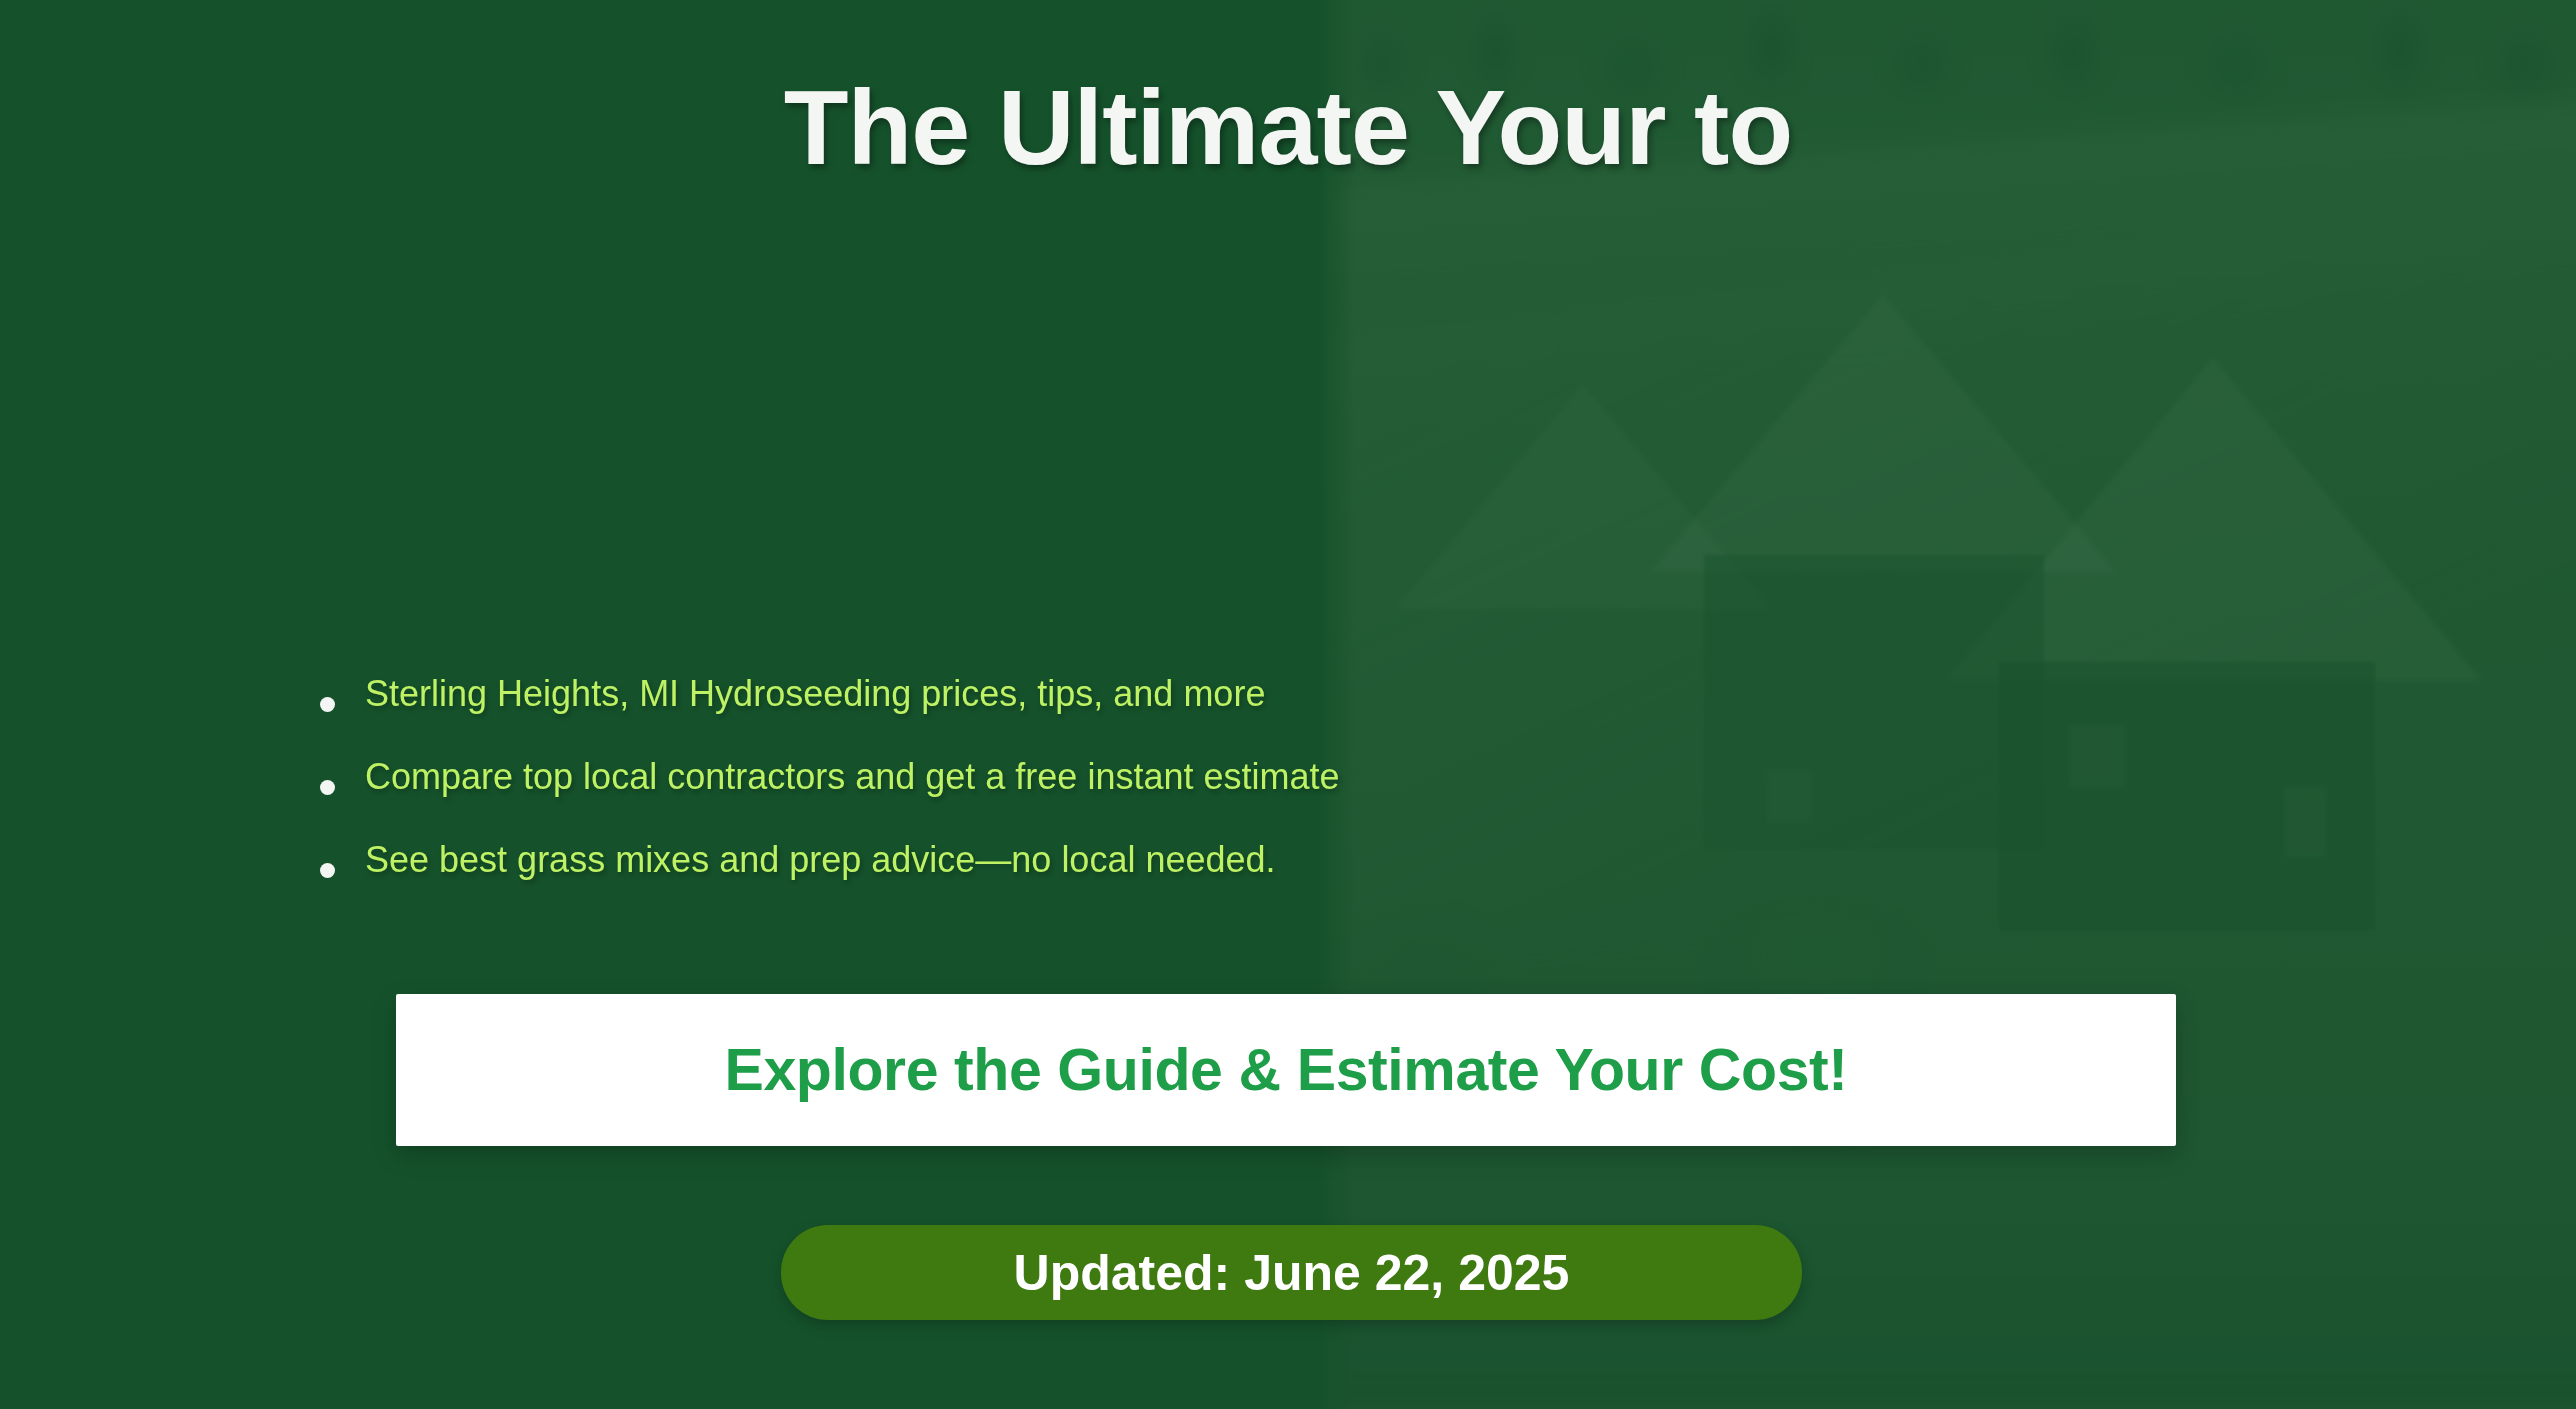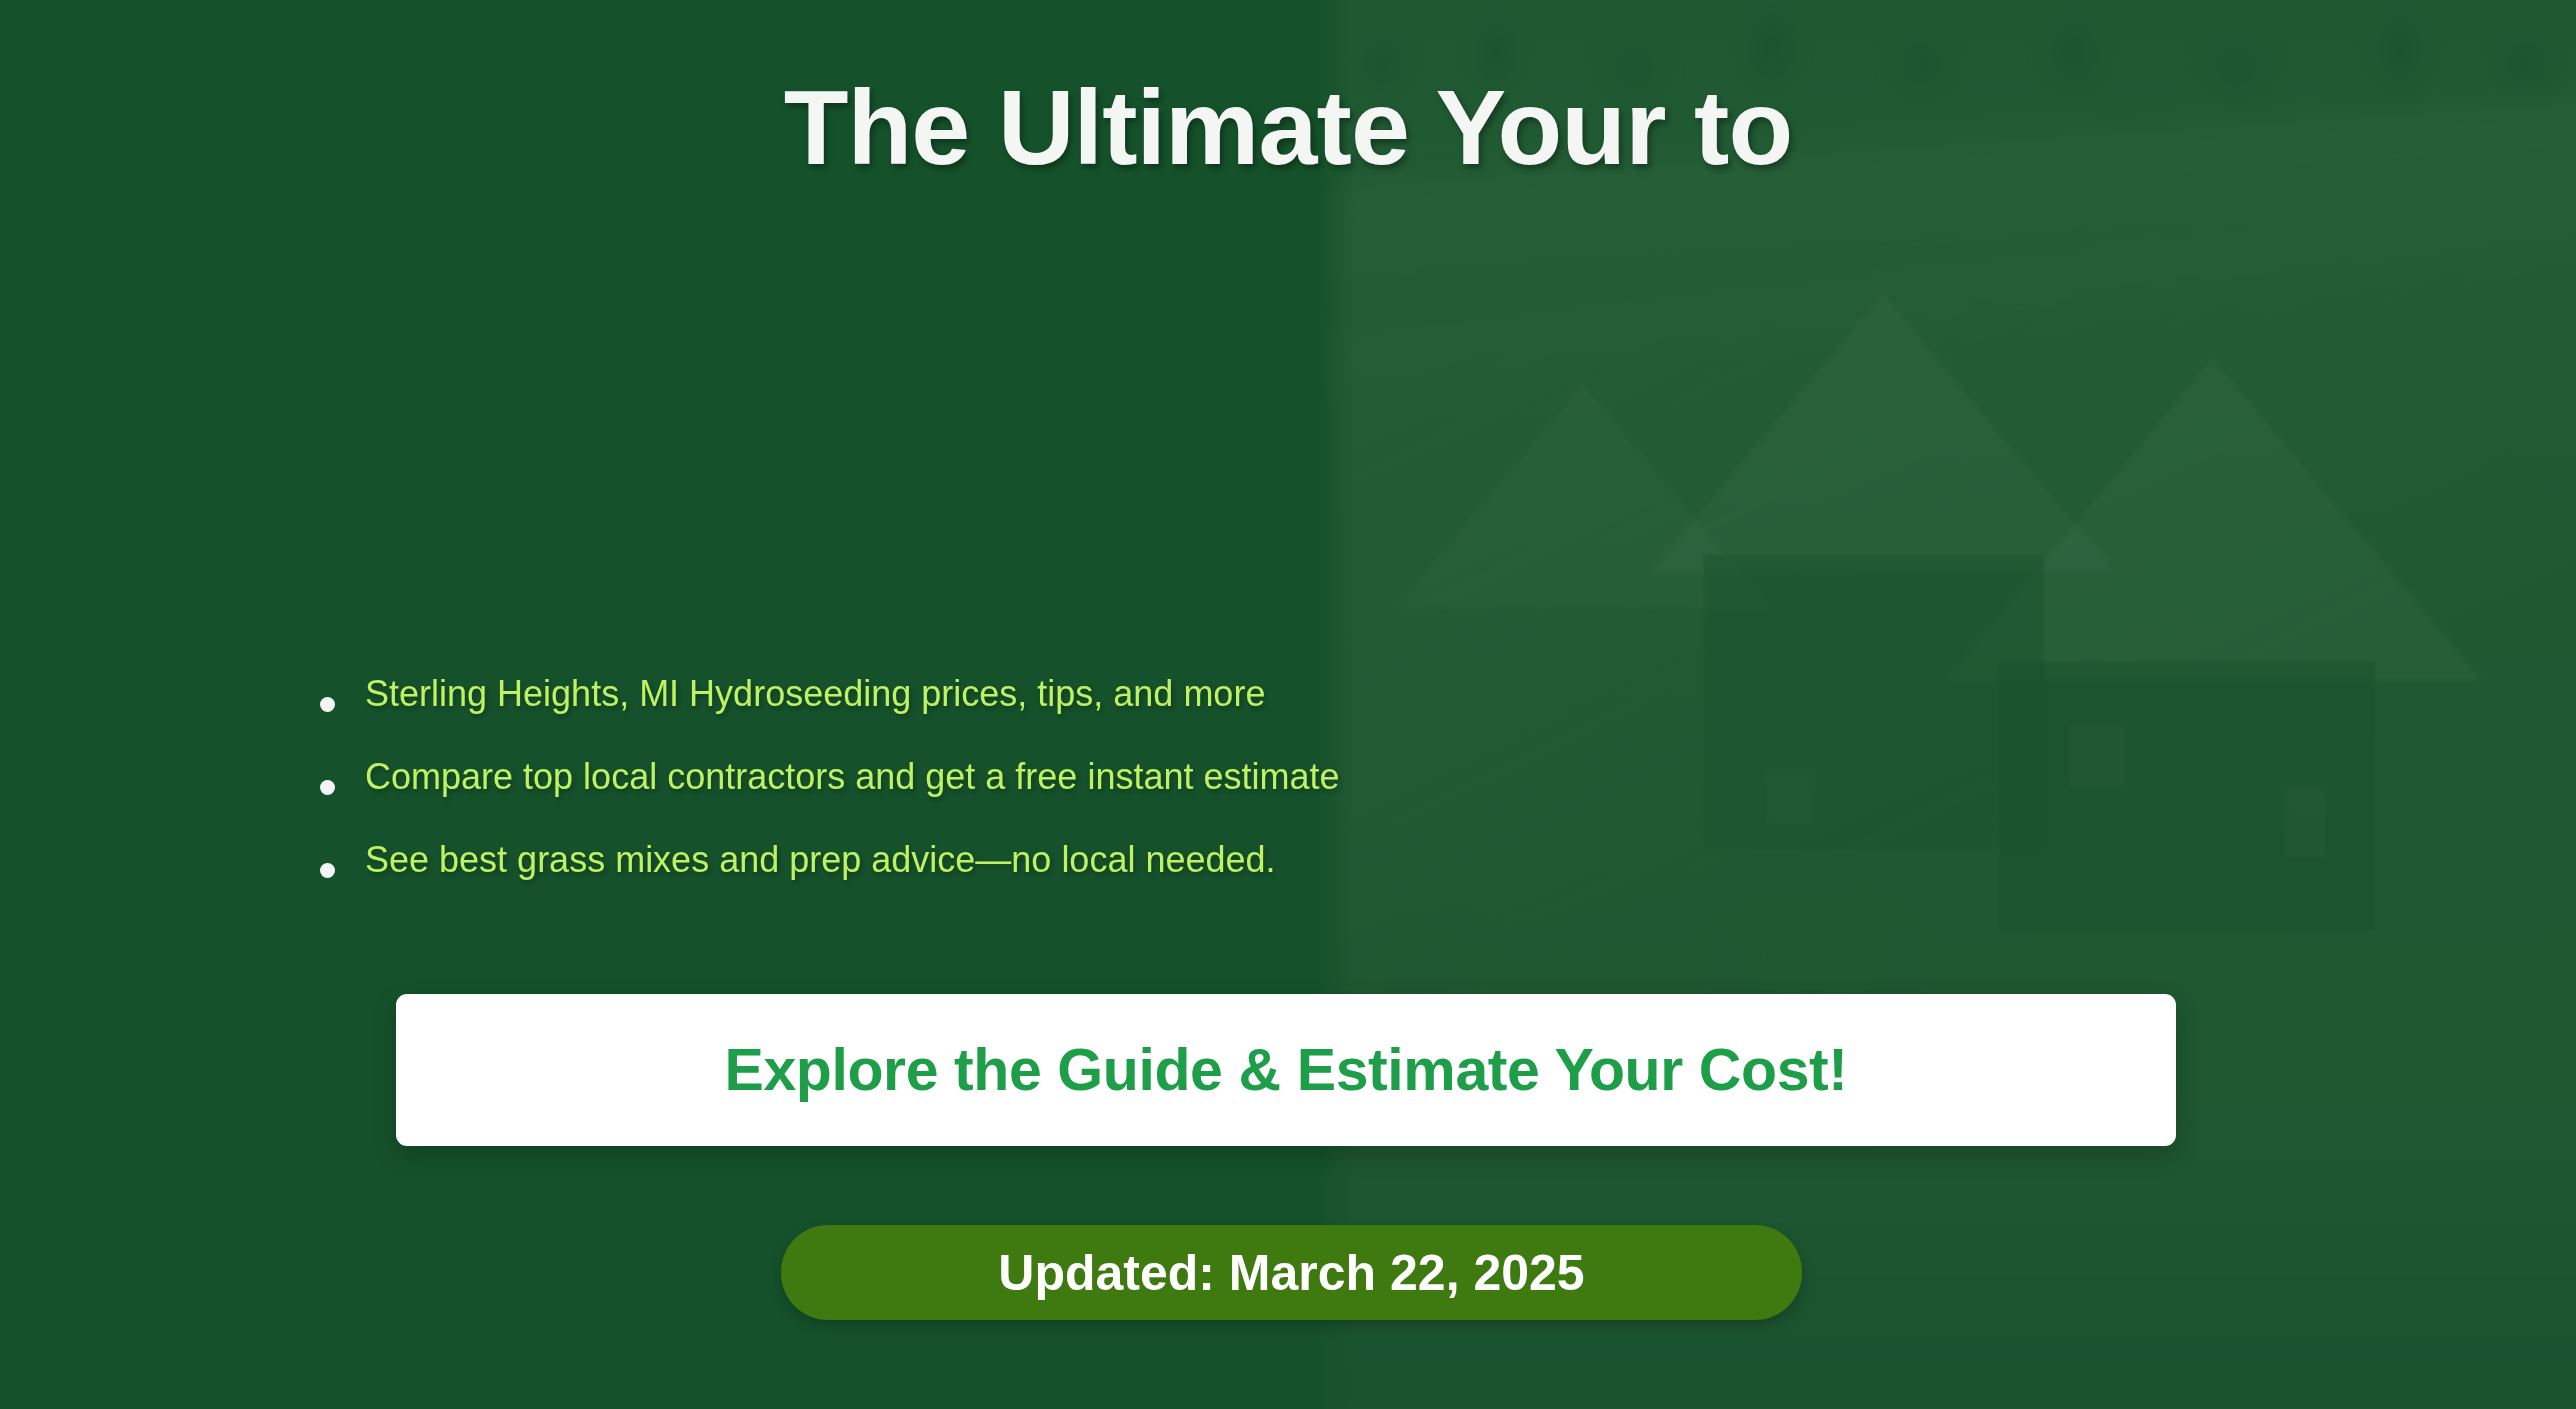--- a/index.html
+++ b/index.html
@@ -191,21 +191,21 @@
     width:15px; height:15px;
     border-radius:50%;
     background:#F4F6F3;
   }
 
   .cta {
     position:absolute;
     left:396px; top:994px;
     width:1780px; height:152px;
     background:#FFFFFF;
-    border-radius:11px;
+    border-radius:2px;
     display:flex; align-items:center; justify-content:center;
     box-shadow:0 9px 23px rgba(0,0,0,.22);
     cursor:pointer;
   }
   .cta span {
     font-size:59px;
     font-weight:bold;
     color:#1E9E48;
     letter-spacing:-0.4px;
     white-space:nowrap;
@@ -265,18 +265,18 @@
       <li>Sterling Heights, MI Hydroseeding prices, tips, and more</li>
       <li>Compare top local contractors and get a free instant estimate</li>
       <li>See best grass mixes and prep advice—no local needed.</li>
     </ul>
 
     <div class="cta">
       <span>Explore the Guide &amp; Estimate Your Cost!</span>
     </div>
 
     <div class="badge">
-      <span>Updated: March 22, 2025</span>
+      <span>Updated: June 22, 2025</span>
     </div>
 
   </div>
 </div>
 
 
 </body></html>

